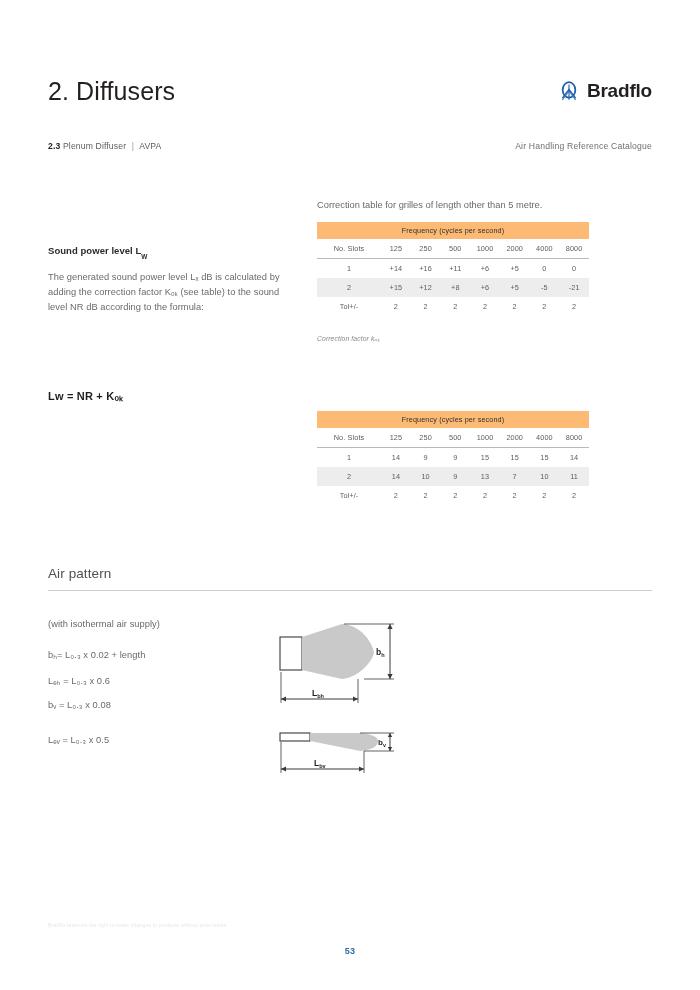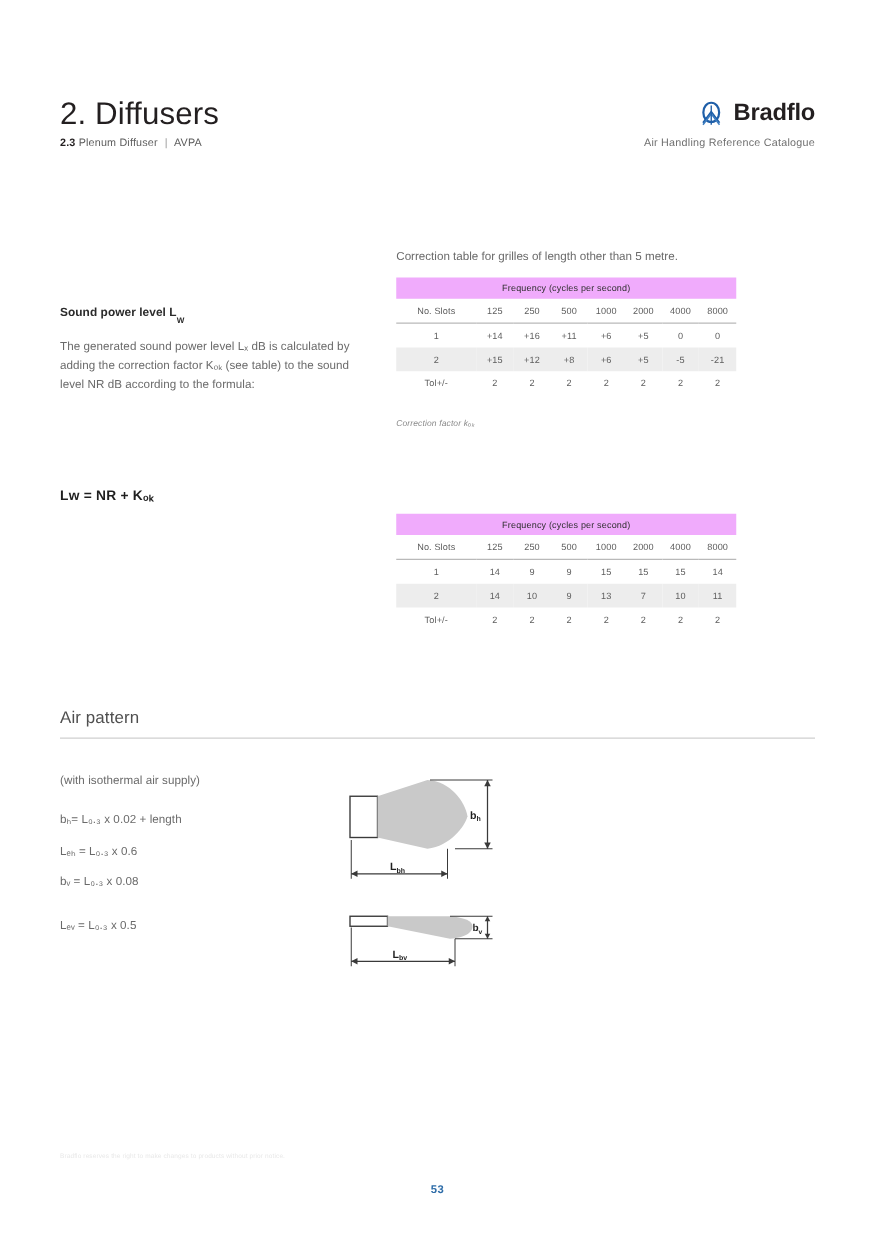--- a/index.html
+++ b/index.html
@@ -20,21 +20,21 @@
     letter-spacing: .1px; line-height: 1.05;
   }
   .brand { display: flex; align-items: center; gap: 7px; padding-bottom: 2px; margin-top: 36px; }
   .brand-logo { width: 22px; height: 22px; display:block; }
   .brand-name { font-size: 19px; font-weight: bold; color: #231f20; letter-spacing: -.2px; }
 
   .sub-row {
     display: flex; align-items: baseline; justify-content: space-between;
     margin-top: 5px;
   }
-  .subtitle { font-size: 8.6px; color: #5d5d5d; letter-spacing: .15px; }
+  .subtitle { font-size: 8.6px; color: #5d5d5d; letter-spacing: .15px; margin-top: 32px; }
   .subtitle b { color: #231f20; font-weight: bold; }
   .subtitle .sep { margin: 0 3px; color: #9a9a9a; }
   .catalogue { font-size: 8.6px; color: #6f6f6f; letter-spacing: .2px; }
 
   
   .section-head {
     position: absolute; left: 48px; width: 604px;
     font-size: 13.5px; color: #4f4f4f; font-weight: 400; letter-spacing: .1px;
     padding-bottom: 9px; border-bottom: 1px solid #cfcfcf;
   }
@@ -59,21 +59,21 @@
 
   #t-corrhead { top: 200px; font-size: 9.3px; color: #6a6a6a; }
 
   
   .tbl-wrap { position: absolute; left: 317px; width: 272px; }
   #tbl1 { top: 222px; }
   #tbl2 { top: 411px; }
   table.freq { width: 100%; border-collapse: collapse; }
   table.freq td, table.freq th { text-align: center; font-weight: normal; }
   .band {
-    background: #f0abfc; color: #2f2f2f; font-size: 7.2px; font-weight: bold;
+    background: #fdba74; color: #2f2f2f; font-size: 7.2px; font-weight: bold;
     letter-spacing: .15px; padding: 4px 0 4px;
   }
   .colhead td {
     font-size: 7.3px; color: #5d5d5d; padding: 5px 0 5px;
     letter-spacing: .1px;
   }
   .colhead { border-bottom: 1px solid #b9b9b9; }
   .drow td { font-size: 7.3px; color: #5d5d5d; padding: 5px 0 5px; letter-spacing: .1px; }
   .drow.stripe { background: #ededed; }
   td.slotcol { width: 64px; }

